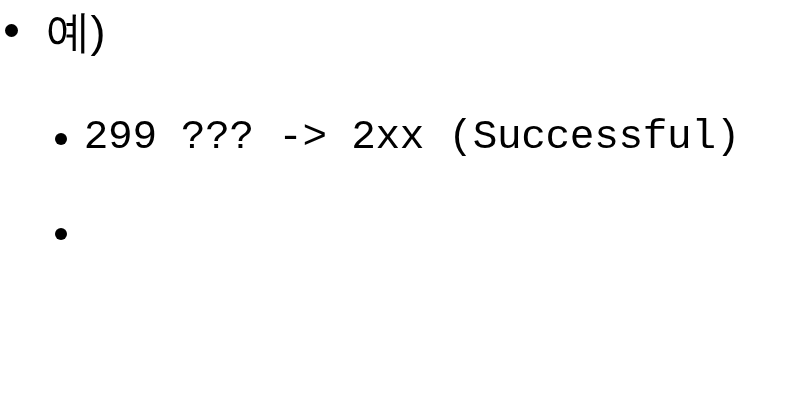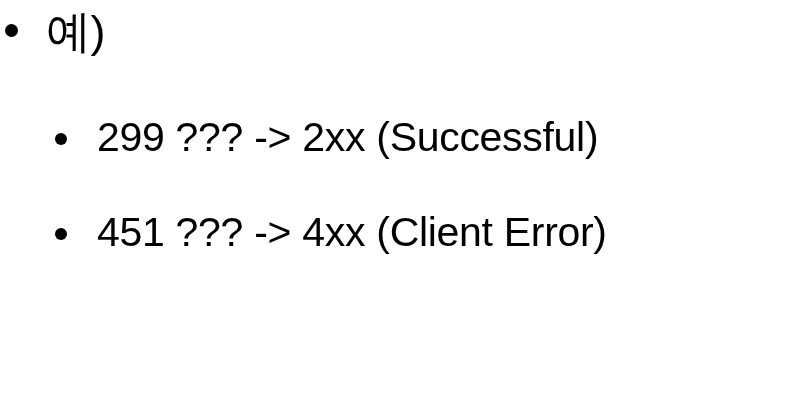--- a/index.html
+++ b/index.html
@@ -51,20 +51,21 @@
     letter-spacing: -0.5px;
     white-space: nowrap;
   }
 
   
   .level2-list {
     position: absolute;
     left: 0;
     top: 112px;
     width: 740px;
+    font-family: Liberation Mono, monospace;
   }
   .level2 {
     display: flex;
     align-items: flex-start;
     height: 95px;
   }
   .level2 .marker {
     width: 97px;
     box-sizing: border-box;
     padding-left: 55px;
@@ -102,19 +103,18 @@
       <span class="marker">
         <span class="dot"></span>
       </span>
       <span class="text">299 ??? -&gt; 2xx (Successful)</span>
     </div>
 
     <div class="level2">
       <span class="marker">
         <span class="dot"></span>
       </span>
-      <span class="text">451 ??? -&gt; 4xx (Client Error)</span>
     </div>
 
 
   </div>
 
 </div>
 
 </body></html>

